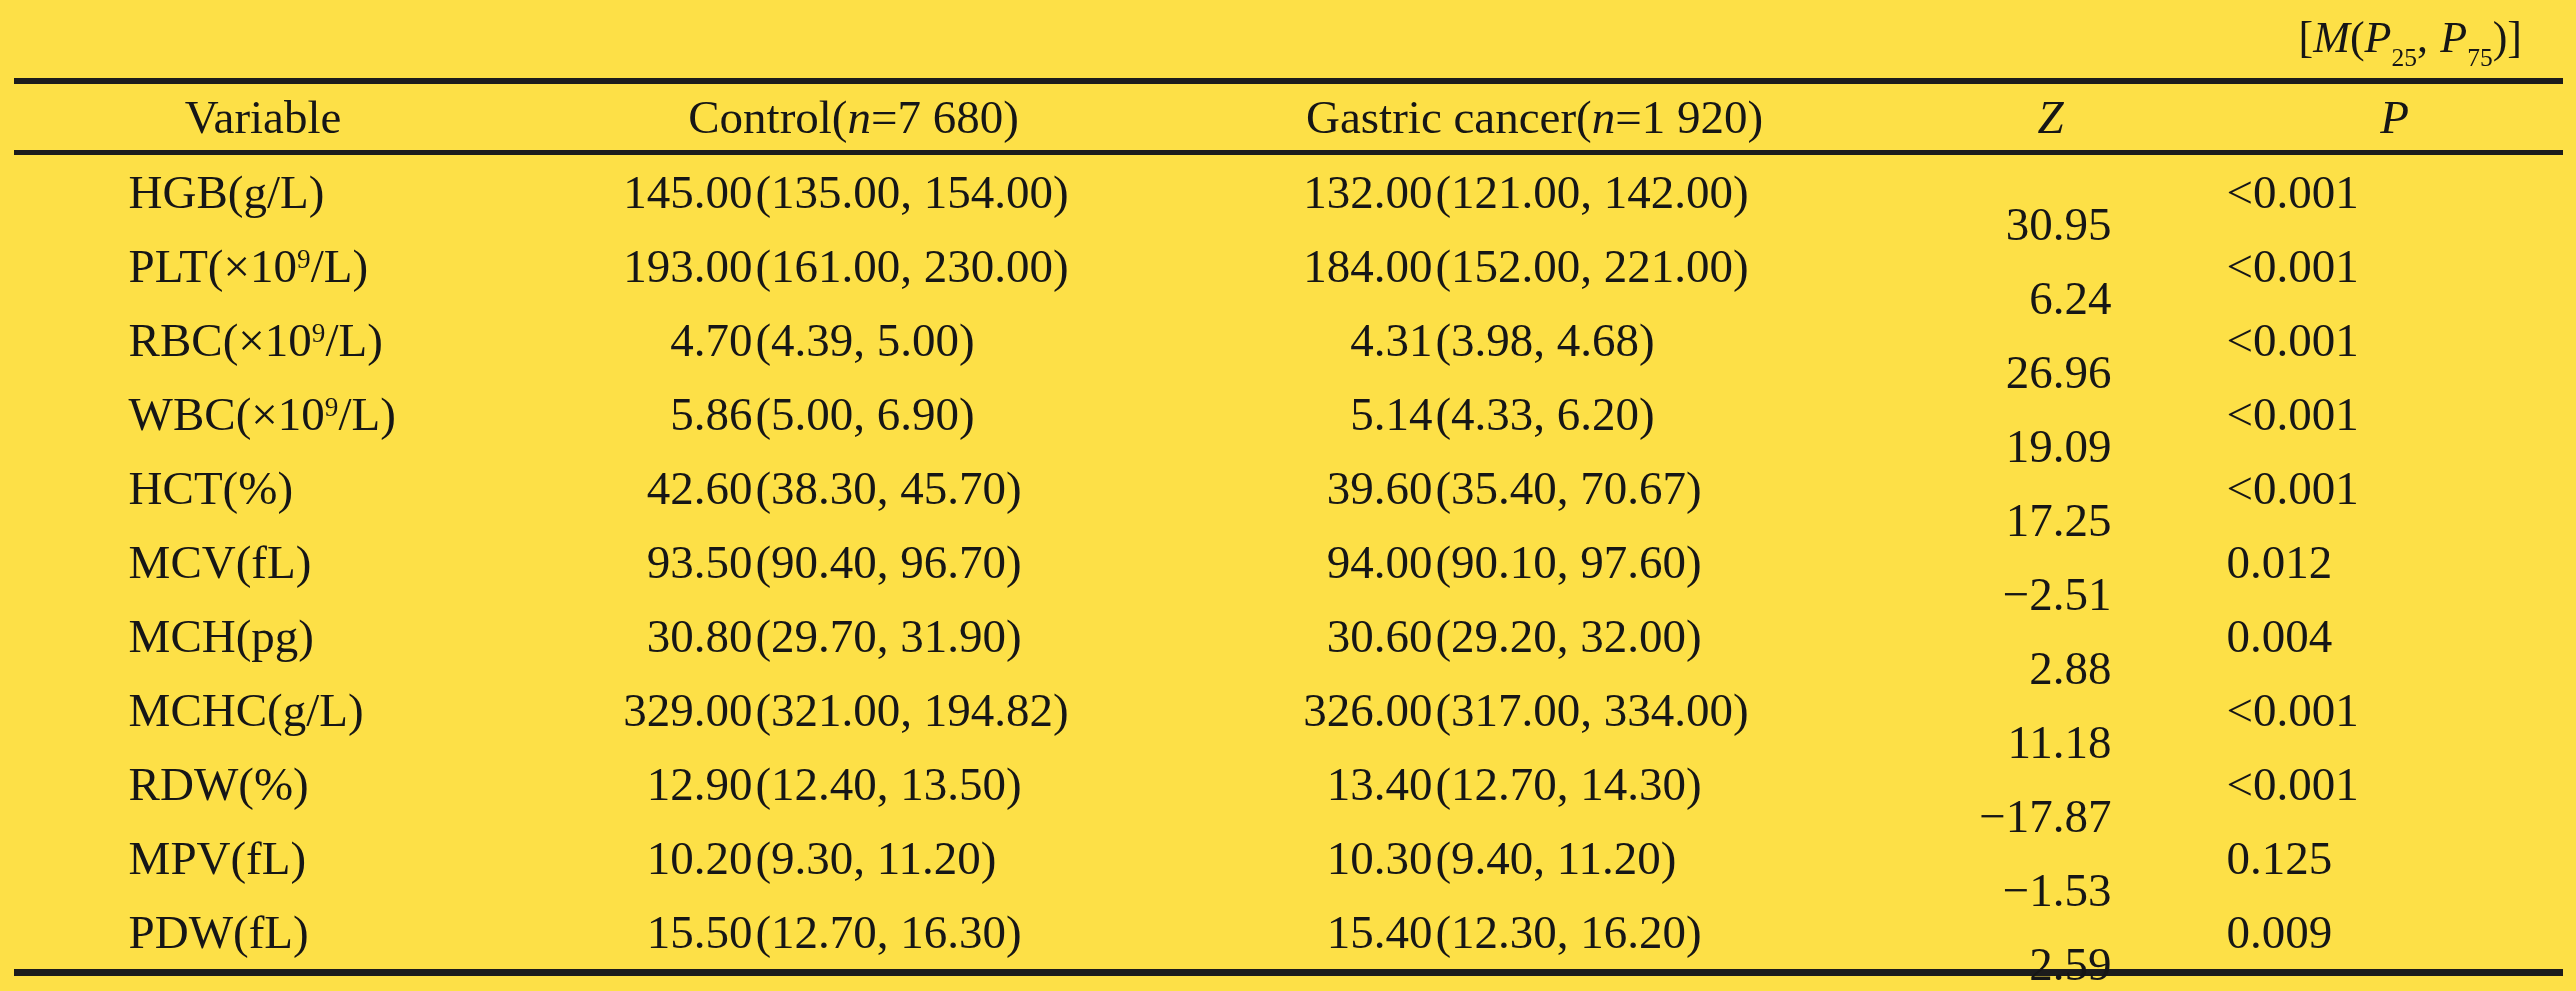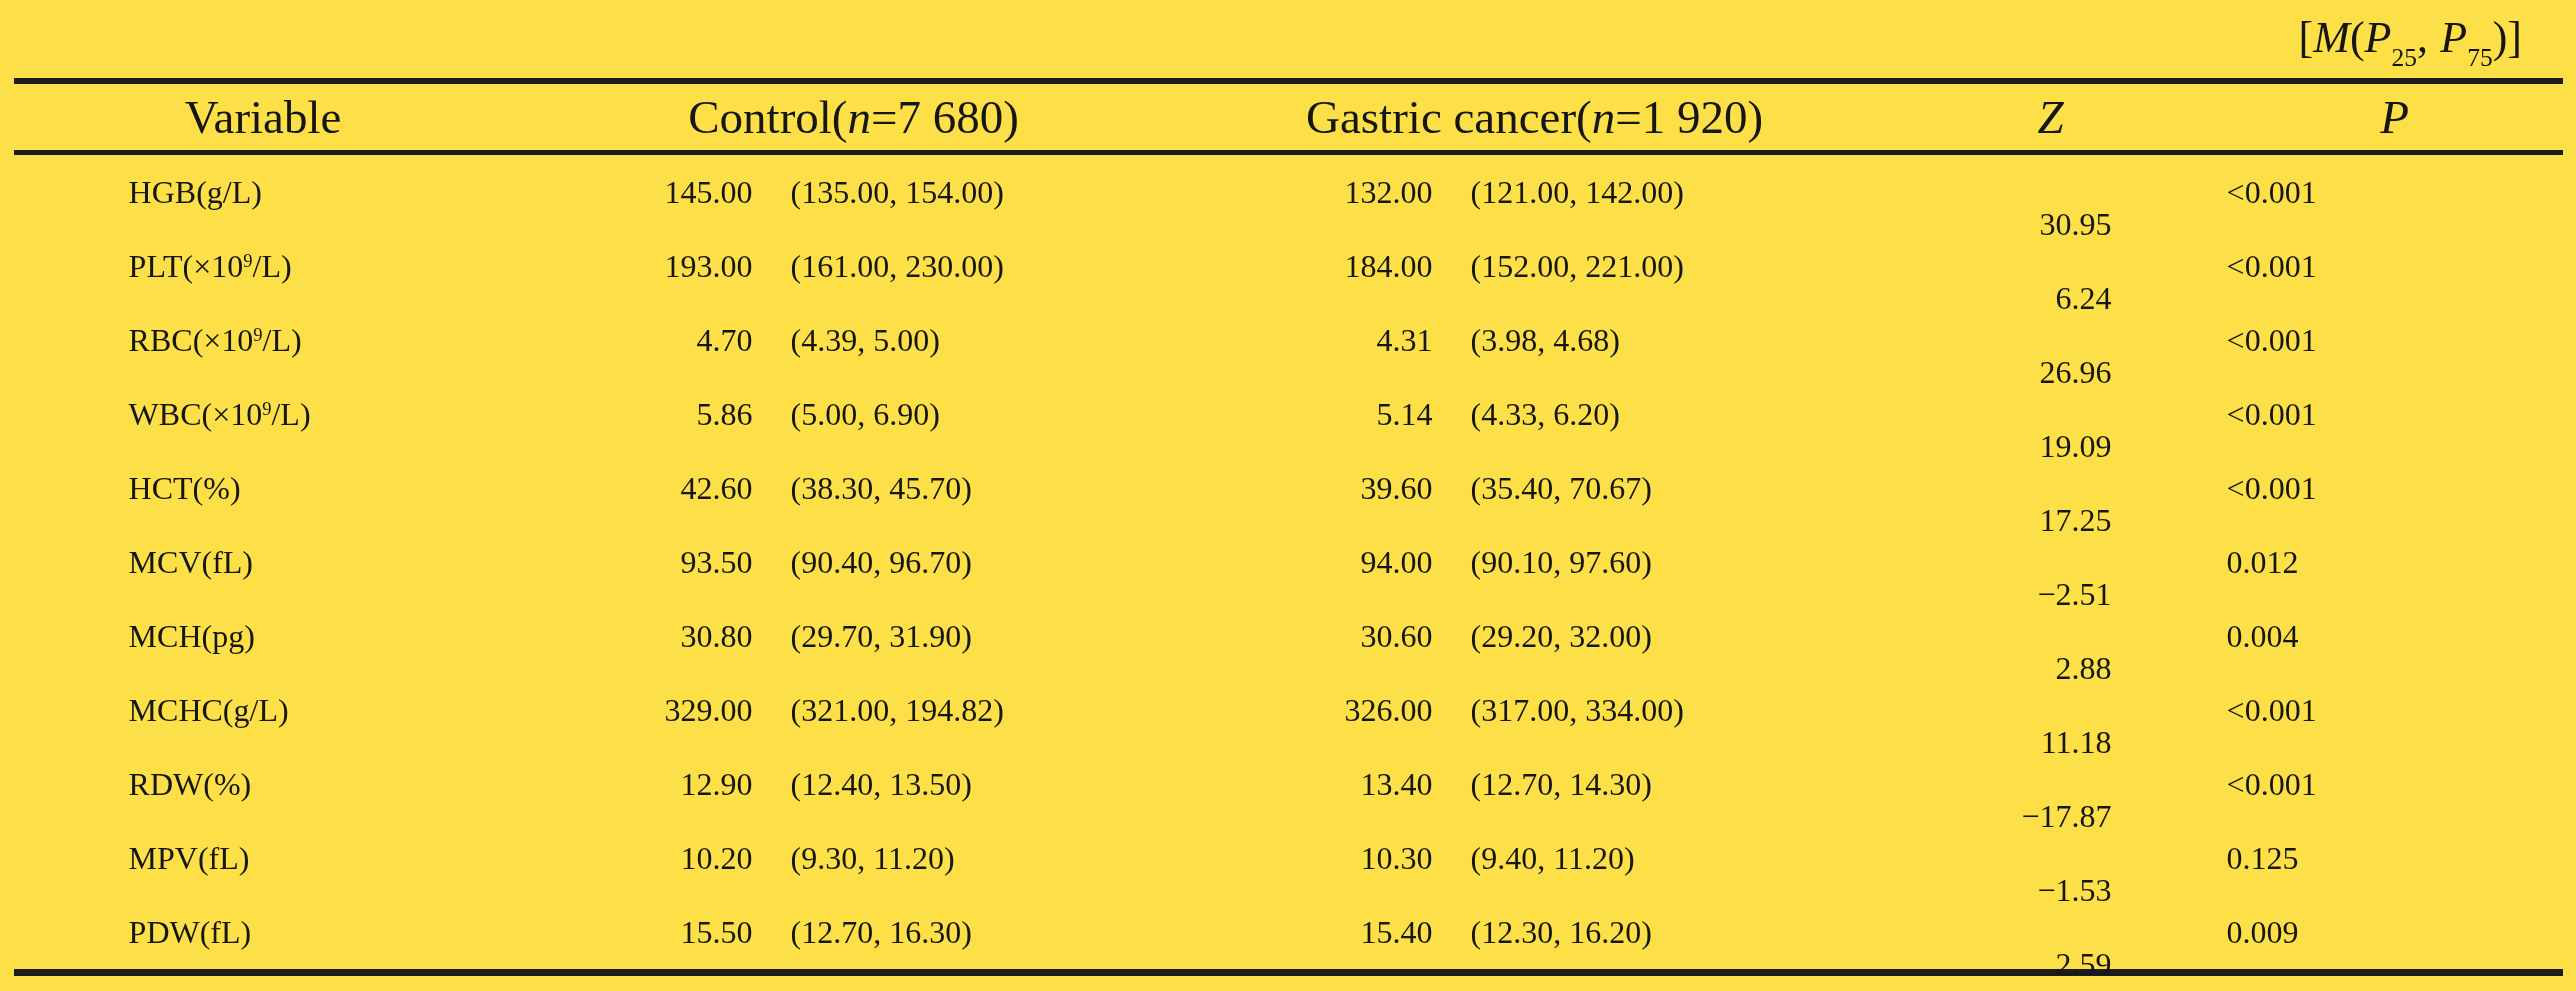--- a/index.html
+++ b/index.html
@@ -28,31 +28,31 @@
   .rule-top { height: 6px; }
   .rule-mid { height: 5.3px; }
   .rule-bottom { height: 6.8px; }
 
   .hrow, .drow {
     display: grid;
     grid-template-columns: 499px 682px 680px 352px 336px;
     white-space: nowrap;
   }
   .hrow { height: 66px; line-height: 66px; font-size: 47px; }
-  .drow { height: 74px; line-height: 74px; font-size: 32px; }
+  .drow { height: 74px; line-height: 74px; font-size: 47px; }
 
   .cell { overflow: visible; }
   .h { text-align: center; }
 
   
   .drow .c-var { padding-left: 115px; text-align: left; }
   .sup { font-size: 58%; line-height: 0; vertical-align: 0.52em; }
 
   
-  .num { display: flex; gap: 36px; }
+  .num { display: flex; }
   .num .med { text-align: right; }
   .c-ctl.num .med { width: 240px; }
   .c-gc.num  .med { width: 238px; }
   .num .iqr { text-align: right; margin-left: 0.06em; }
 
   
   .drow .c-z { text-align: right; padding-right: 115px; margin-top: 32px; }
   .drow .c-p { padding-right: 104px; }
 </style>
 </head>

